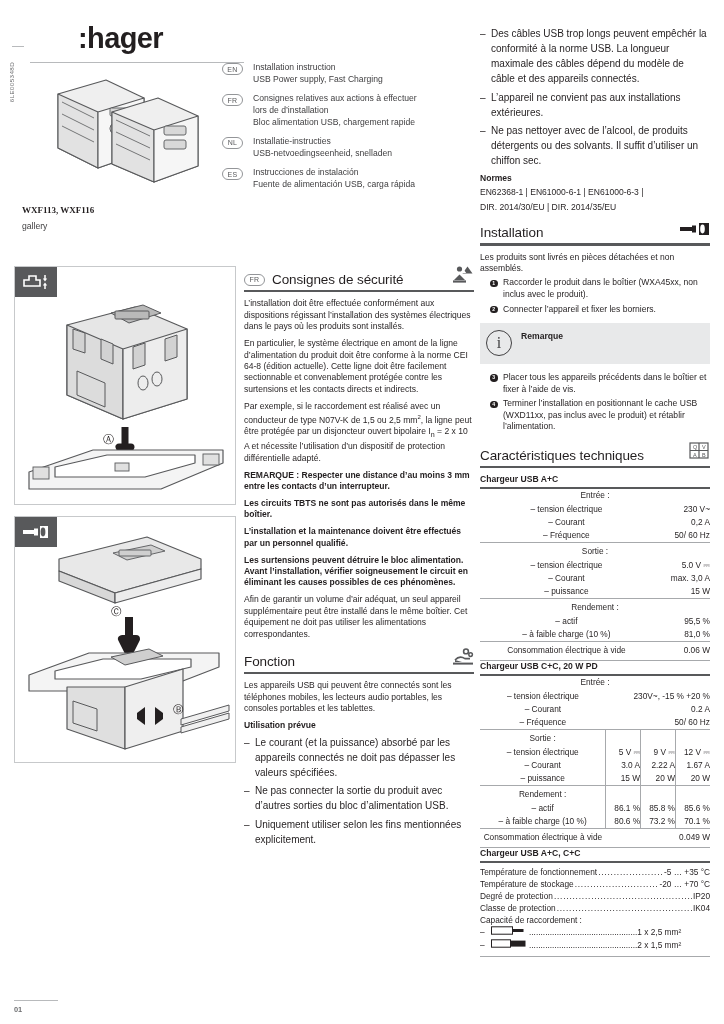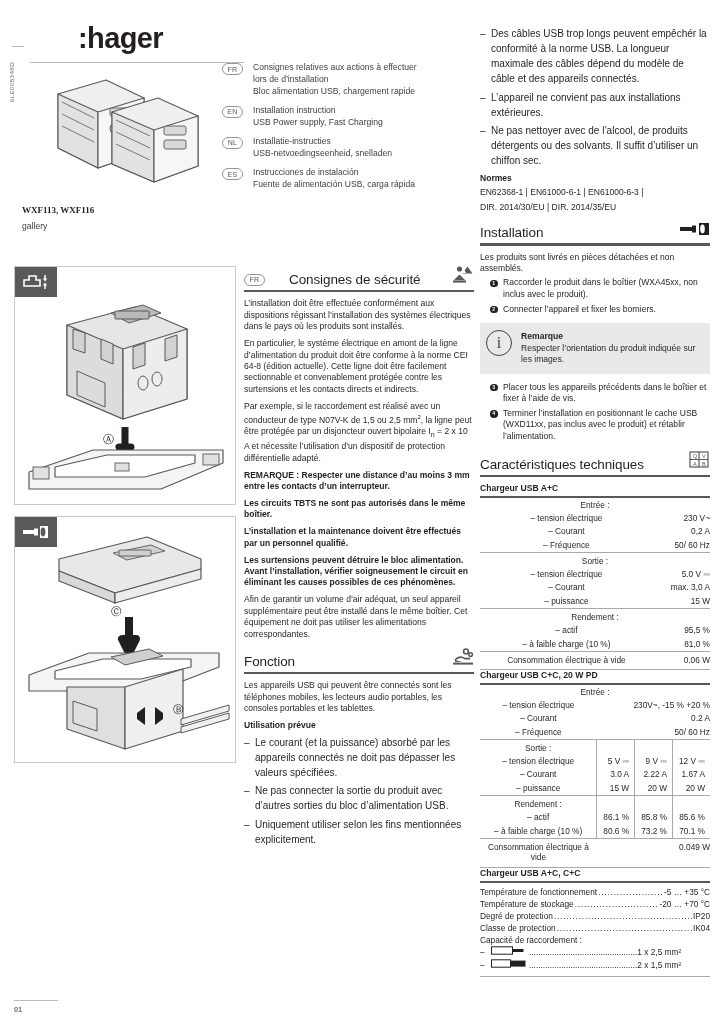--- a/index.html
+++ b/index.html
@@ -75,21 +75,21 @@
   
   .col-mid { position: absolute; left: 244px; top: 266px; width: 230px; }
   .col-right { position: absolute; left: 480px; top: 26px; width: 230px; }
 
   
   .sec-head {
     display: flex; align-items: flex-end; justify-content: space-between;
     margin-bottom: 3px;
   }
   .sec-title { font-size: 13.5px; font-weight: normal; color: #231f20; letter-spacing: -0.1px; }
-  .sec-title.with-badge { display: flex; align-items: center; gap: 24px; }
+  .sec-title.with-badge { display: flex; align-items: center; gap: 7px; }
   .sec-badge {
     width: 21px; height: 12px; border: 1px solid #939598; border-radius: 6px;
     font-size: 7px; color: #58595b; display: flex;
     align-items: center; justify-content: center; letter-spacing: .3px;
   }
   .sec-rule { height: 2.4px; background: #58595b; margin-bottom: 6px; }
 
   
   p.body {
     font-size: 8.55px; line-height: 11.4px; color: #231f20;
@@ -144,21 +144,21 @@
   .rule-thick { height: 2.2px; background: #58595b; }
   .rule-thin { height: 1px; background: #a7a9ac; }
   table.spec { width: 100%; border-collapse: collapse; }
   table.spec td {
     font-size: 8.3px; line-height: 10.6px; color: #231f20;
     padding: 1.4px 0; vertical-align: top; text-align: center;
   }
   table.spec td.val { text-align: right; white-space: nowrap; }
   table.spec tr.sep td { border-top: 1px solid #a7a9ac; padding-top: 3px; }
   .vline { border-left: 1px solid #a7a9ac; }
-  table.spec td.c { text-align: right; white-space: nowrap; padding-right: 5px; padding-left: 6px; }
+  table.spec td.c { text-align: right; white-space: nowrap; padding-left: 6px; }
 
   
   .leader-row {
     display: flex; align-items: baseline; font-size: 8.3px;
     line-height: 12px; color: #231f20; white-space: nowrap;
   }
   .leader-row .lbl { flex: 0 0 auto; }
   .leader-row .dots {
     flex: 1 1 auto; overflow: hidden; margin: 0 1px;
     font-size: 8.3px; letter-spacing: .8px; color: #231f20;
@@ -208,32 +208,32 @@
       </g>
       <g stroke="#58595b" stroke-width="0.8" fill="none">
         <path d="M34 34 L66 50 M34 46 L66 62 M34 58 L66 74"></path>
         <path d="M88 52 L122 68 M88 64 L122 80 M88 76 L122 92"></path>
       </g>
     </svg>
   </div>
 
   <div class="lang-block">
     <div class="lang-row">
+      <div class="lang-badge">EN</div>
+      <div class="lang-lines">
+        <div>Installation instruction</div>
+        <div>USB Power supply, Fast Charging</div>
+      </div>
+    </div>
+    <div class="lang-row">
       <div class="lang-badge">FR</div>
       <div class="lang-lines">
         <div>Consignes relatives aux actions à effectuer</div>
         <div>lors de d’installation</div>
         <div>Bloc alimentation USB, chargement rapide</div>
-      </div>
-    </div>
-    <div class="lang-row">
-      <div class="lang-badge">EN</div>
-      <div class="lang-lines">
-        <div>Installation instruction</div>
-        <div>USB Power supply, Fast Charging</div>
       </div>
     </div>
     <div class="lang-row">
       <div class="lang-badge">NL</div>
       <div class="lang-lines">
         <div>Installatie-instructies</div>
         <div>USB-netvoedingseenheid, snelladen</div>
       </div>
     </div>
     <div class="lang-row">
@@ -418,21 +418,20 @@
     <p class="body tight">Les produits sont livrés en pièces détachées et non assemblés.</p>
     <ul class="numlist">
       <li><span class="bullet">1</span><span>Raccorder le produit dans le boîtier (WXA45xx, non inclus avec le produit).</span></li>
       <li><span class="bullet">2</span><span>Connecter l’appareil et fixer les borniers.</span></li>
     </ul>
 
     <div class="note">
       <div class="note-icon">i</div>
       <div class="note-body">
         <div class="note-title">Remarque</div>
-        <div class="note-text">Respecter l’orientation du produit indiquée sur les  images.</div>
       </div>
     </div>
 
     <ul class="numlist">
       <li><span class="bullet">3</span><span>Placer tous les appareils précédents dans le boîtier et fixer à l’aide de vis.</span></li>
       <li><span class="bullet">4</span><span>Terminer l’installation en positionnant le cache USB (WXD11xx, pas inclus avec le produit) et rétablir l’alimentation.</span></li>
     </ul>
 
     <div class="sec-head" style="margin-top:9px;">
       <span class="sec-title">Caractéristiques techniques</span>

